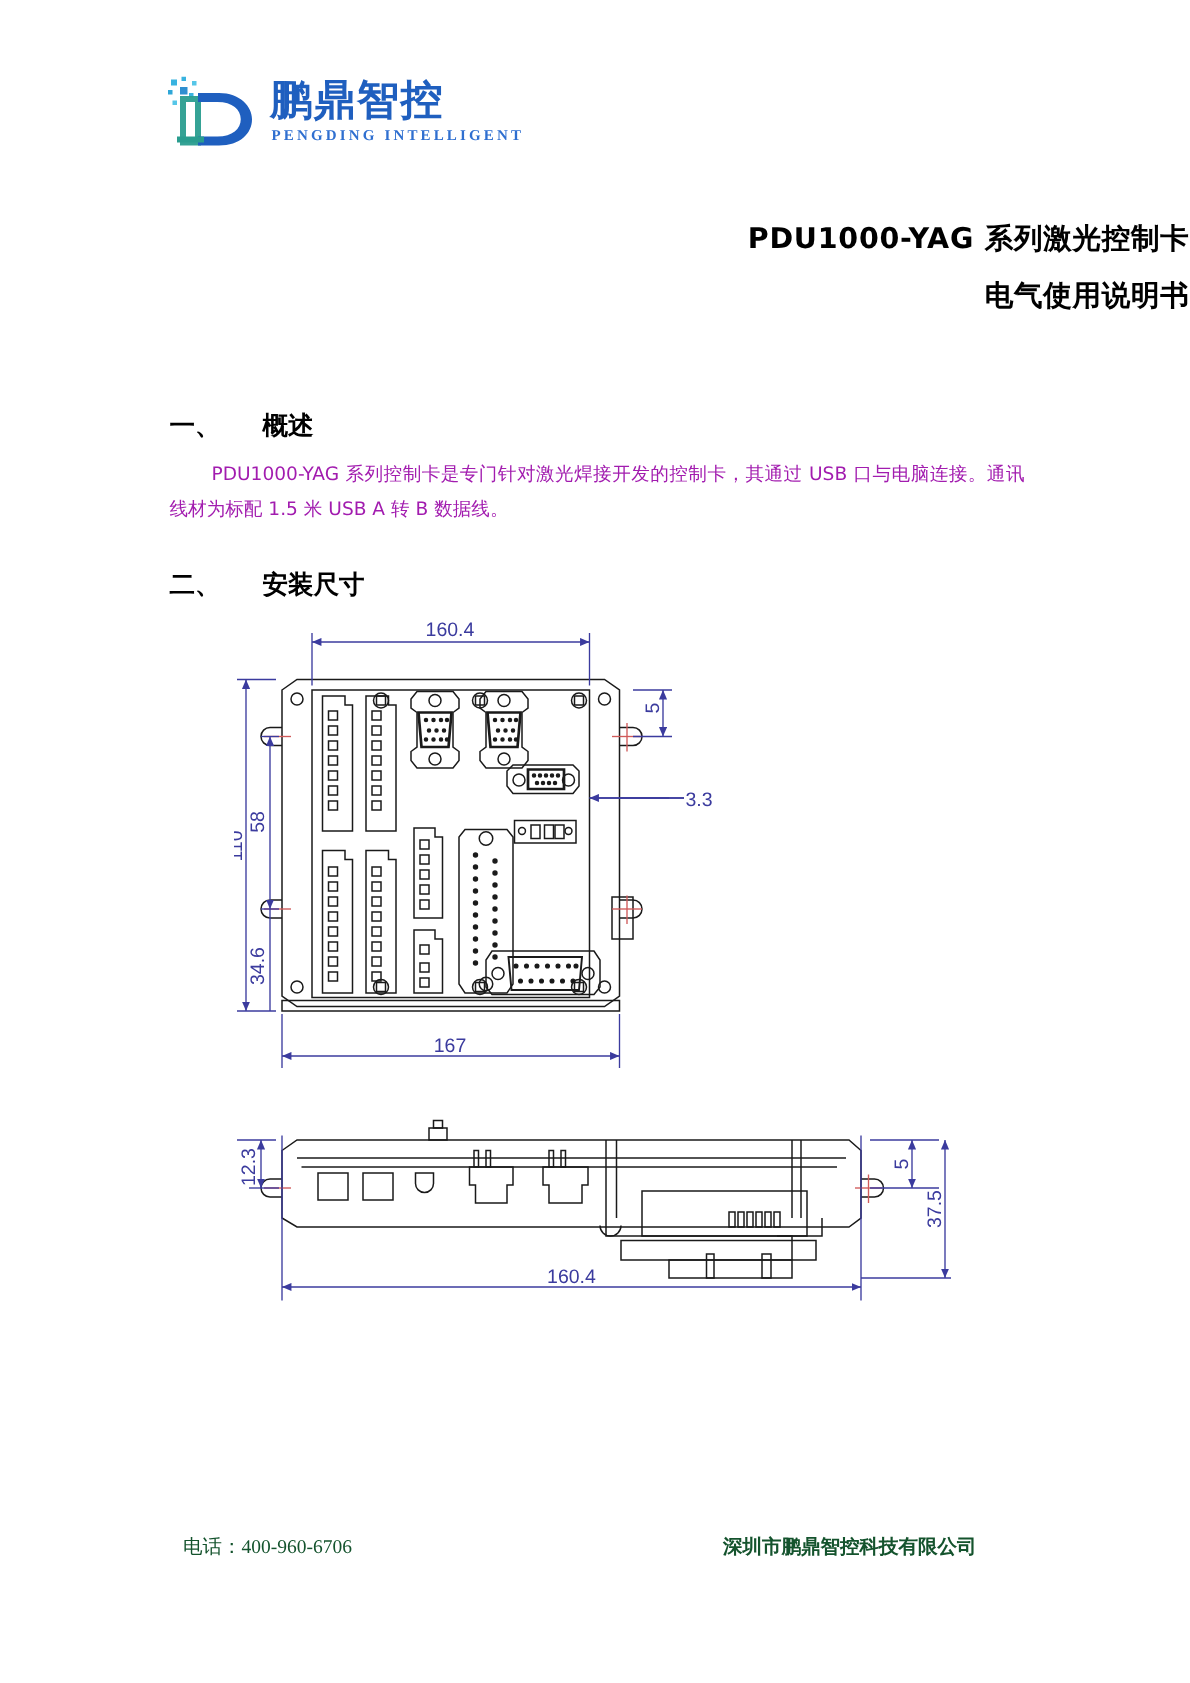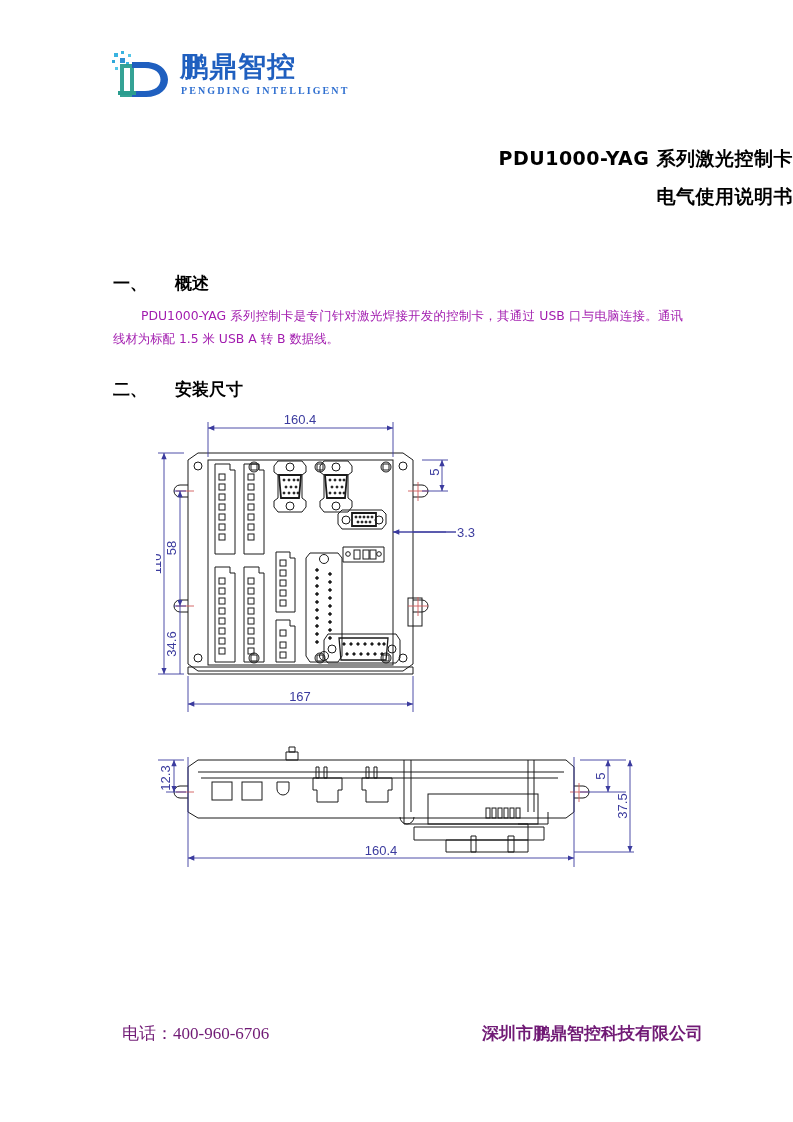--- a/index.html
+++ b/index.html
@@ -106,22 +106,22 @@
     width: 500px;
     height: 470px;
   }
   .drawing svg { display: block; }
 
   
   .footer-left, .footer-right {
     position: absolute;
     top: 1022px;
     font-family: "Liberation Serif", serif;
-    font-size: 17px;
-    color: #701a75;
+    font-size: 13px;
+    color: #14532d;
     white-space: nowrap;
   }
   .footer-left  { left: 122px; }
   .footer-right { left: 482px; font-weight: bold; }
 </style>
 </head>
 <body>
 
 <div class="logo-block">
   <div class="logo-mark">

